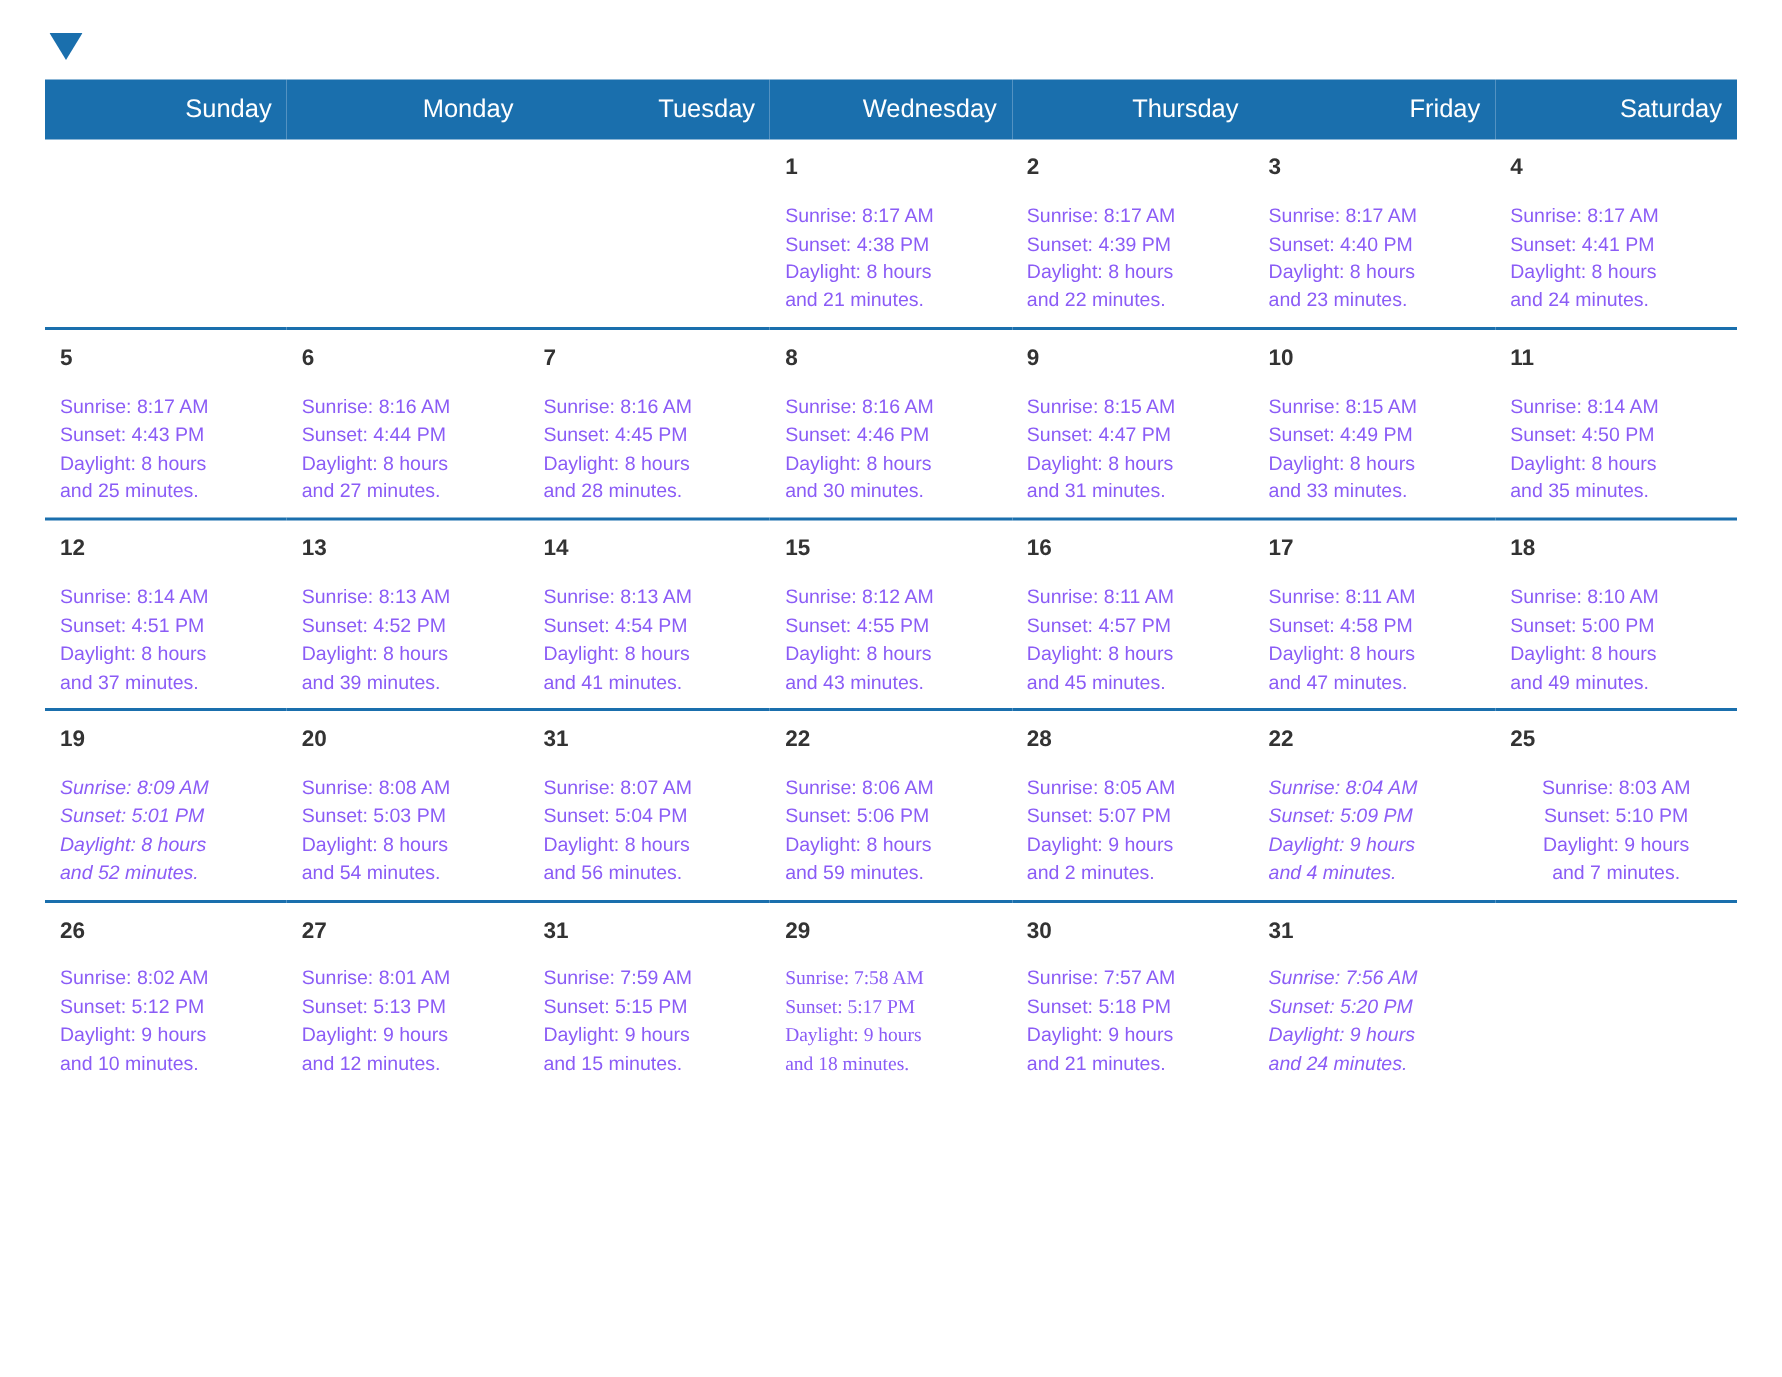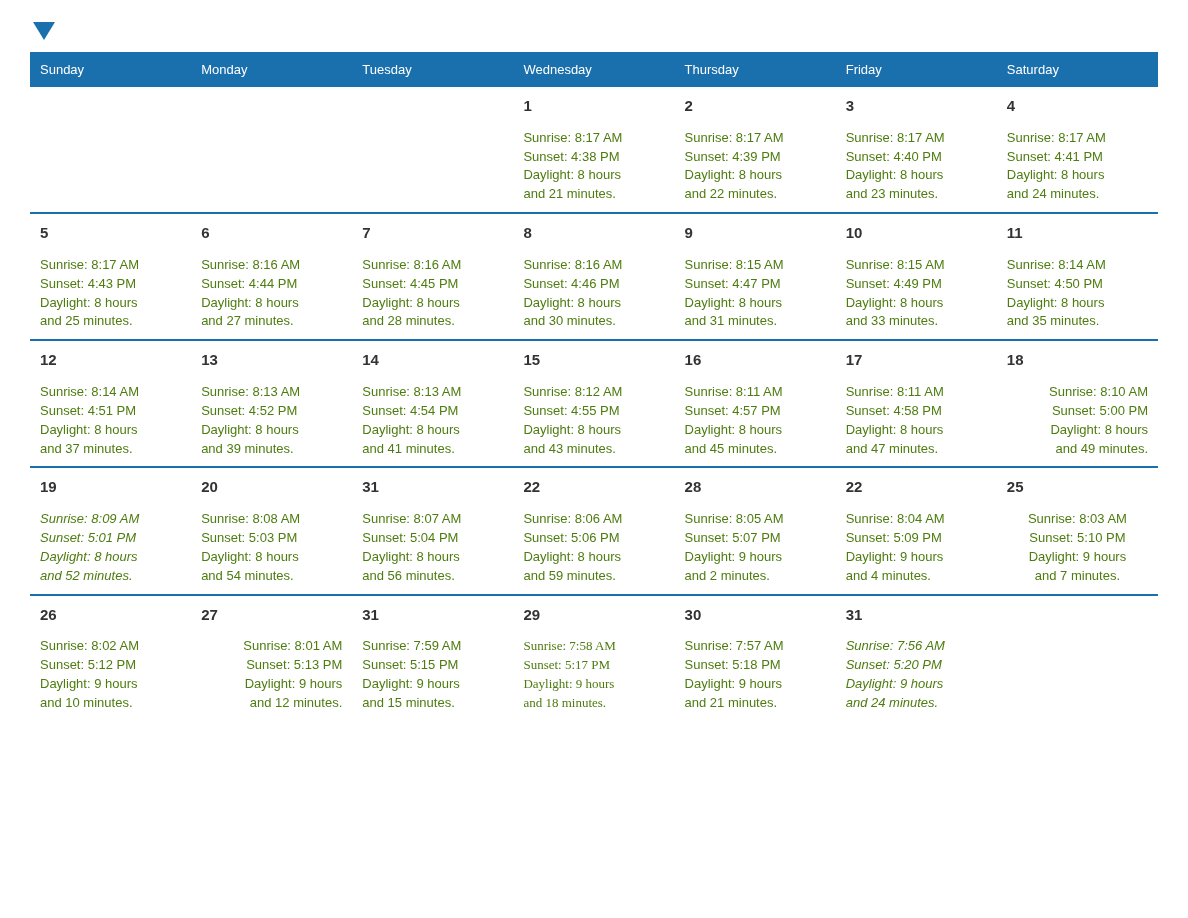--- a/index.html
+++ b/index.html
@@ -52,24 +52,24 @@
     table {
       width: 100%;
       border-collapse: collapse;
       margin-top: 6px;
     }
     thead tr {
       background-color: #1a6fad;
     }
     thead th {
       color: #fff;
-      font-size: 13px;
+      font-size: 17px;
       font-weight: normal;
       padding: 10px 10px;
-      text-align: left;
+      text-align: right;
       border: none;
     }
     tbody tr {
       border-bottom: 2px solid #1a6fad;
     }
     tbody td {
       vertical-align: top;
       padding: 8px 10px;
       font-size: 13.5px;
       color: #333;
@@ -78,21 +78,21 @@
       line-height: 1.45;
     }
     .day-num {
       font-size: 15px;
       font-weight: bold;
       display: block;
       margin-bottom: 2px;
     }
     .day-info {
       font-size: 13px;
-      color: #4d7c0f;
+      color: #8b5cf6;
       margin-top: 12px;
     }
     tbody tr:last-child {
       border-bottom: none;
     }
   </style>
 </head>
 <body>
 
 <div class="header">
@@ -250,21 +250,21 @@
         </td>
         <td>
           <span class="day-num">17</span>
           <div class="day-info" style="white-space: pre-line;">Sunrise: 8:11 AM
 Sunset: 4:58 PM
 Daylight: 8 hours
 and 47 minutes.</div>
         </td>
         <td>
           <span class="day-num">18</span>
-          <div class="day-info" style="white-space: pre-line; text-align: right;">Sunrise: 8:10 AM
+          <div class="day-info" style="white-space: pre-line;">Sunrise: 8:10 AM
 Sunset: 5:00 PM
 Daylight: 8 hours
 and 49 minutes.</div>
         </td>
       </tr>
       <tr>
         <td>
           <span class="day-num">19</span>
           <div class="day-info" style="white-space: pre-line; font-style: italic;">Sunrise: 8:09 AM
 Sunset: 5:01 PM
@@ -294,21 +294,21 @@
         </td>
         <td>
           <span class="day-num">28</span>
           <div class="day-info" style="white-space: pre-line;">Sunrise: 8:05 AM
 Sunset: 5:07 PM
 Daylight: 9 hours
 and 2 minutes.</div>
         </td>
         <td>
           <span class="day-num">22</span>
-          <div class="day-info" style="white-space: pre-line;">Sunrise: 8:04 AM
+          <div class="day-info" style="white-space: pre-line; font-style: italic;">Sunrise: 8:04 AM
 Sunset: 5:09 PM
 Daylight: 9 hours
 and 4 minutes.</div>
         </td>
         <td>
           <span class="day-num">25</span>
           <div class="day-info" style="white-space: pre-line; text-align: center;">Sunrise: 8:03 AM
 Sunset: 5:10 PM
 Daylight: 9 hours
 and 7 minutes.</div>
@@ -317,21 +317,21 @@
       <tr>
         <td>
           <span class="day-num">26</span>
           <div class="day-info" style="white-space: pre-line;">Sunrise: 8:02 AM
 Sunset: 5:12 PM
 Daylight: 9 hours
 and 10 minutes.</div>
         </td>
         <td>
           <span class="day-num">27</span>
-          <div class="day-info" style="white-space: pre-line; text-align: right;">Sunrise: 8:01 AM
+          <div class="day-info" style="white-space: pre-line;">Sunrise: 8:01 AM
 Sunset: 5:13 PM
 Daylight: 9 hours
 and 12 minutes.</div>
         </td>
         <td>
           <span class="day-num">31</span>
           <div class="day-info" style="white-space: pre-line;">Sunrise: 7:59 AM
 Sunset: 5:15 PM
 Daylight: 9 hours
 and 15 minutes.</div>

